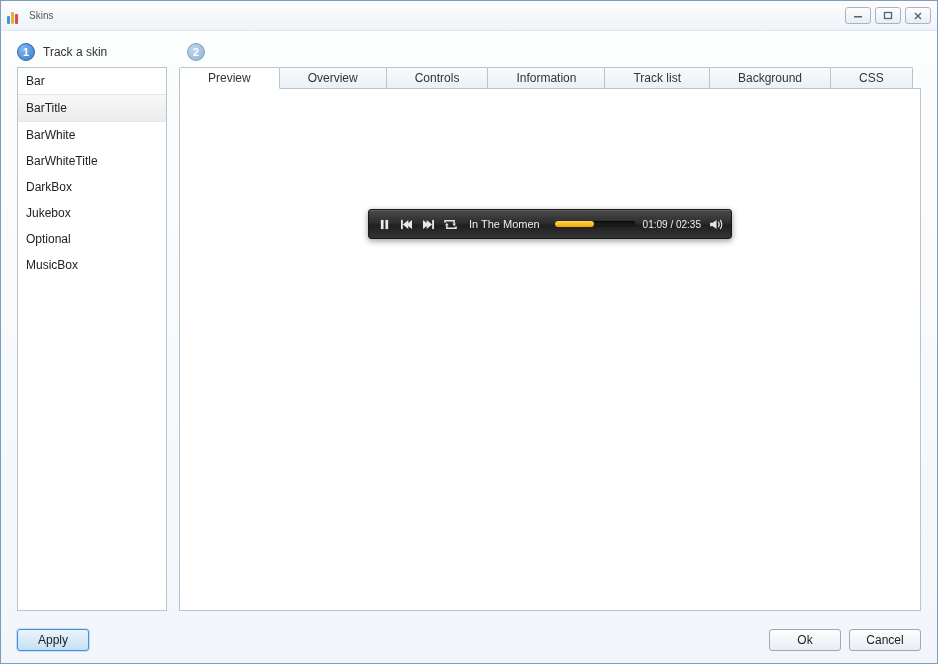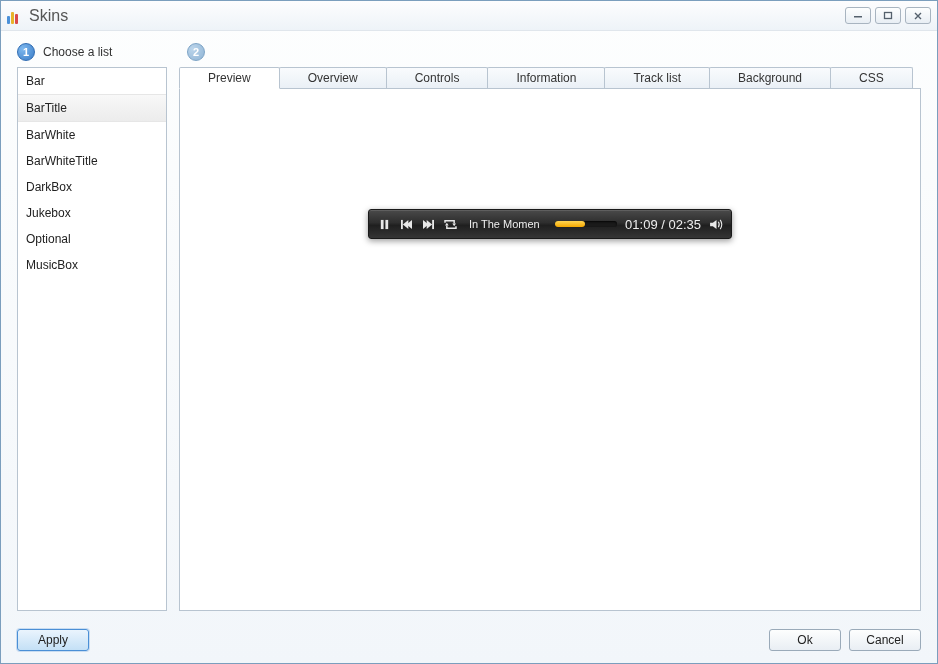--- a/index.html
+++ b/index.html
@@ -37,21 +37,21 @@
 .titlebar-icon span {
   display: inline-block;
   width: 3px;
   border-radius: 1px;
 }
 .titlebar-icon .b1 { height: 8px; background: #4a90d9; }
 .titlebar-icon .b2 { height: 12px; background: #e8b32a; }
 .titlebar-icon .b3 { height: 10px; background: #d94a4a; }
 .titlebar-title {
   color: #555;
-  font-size: 16px;
+  font-size: 10px;
   flex: 1;
 }
 .win-controls {
   display: flex;
   gap: 4px;
 }
 .win-btn {
   width: 26px; height: 17px;
   border: 1px solid #a8b4c0;
   border-radius: 3px;
@@ -202,21 +202,21 @@
 .progress-fill {
   position: absolute;
   left: 0; top: 0; bottom: 0;
   width: 49%;
   background: linear-gradient(to bottom, #ffd452, #f5a800);
   border-radius: 3px;
 }
 .time {
   color: #eee;
   white-space: nowrap;
-  font-size: 13px;
+  font-size: 10px;
 }
 
 .footer {
   display: flex;
   padding: 10px 16px 12px 16px;
   gap: 8px;
 }
 .footer-spacer { flex: 1; }
 .btn {
   min-width: 72px;
@@ -264,21 +264,21 @@
           </svg>
       </div>
     </div>
   </div>
 
   <div class="content">
 
     <div class="top-steps">
       <div class="step step-left">
         <div class="step-badge">1</div>
-        <div class="step-label">Choose a list</div>
+        <div class="step-label">Track a skin</div>
       </div>
       <div class="step">
         <div class="step-badge inactive">2</div>
       </div>
     </div>
 
     <div class="main-row">
 
       <div class="skin-list" id="skin-list">
           <div class="skin-item">Bar</div>

